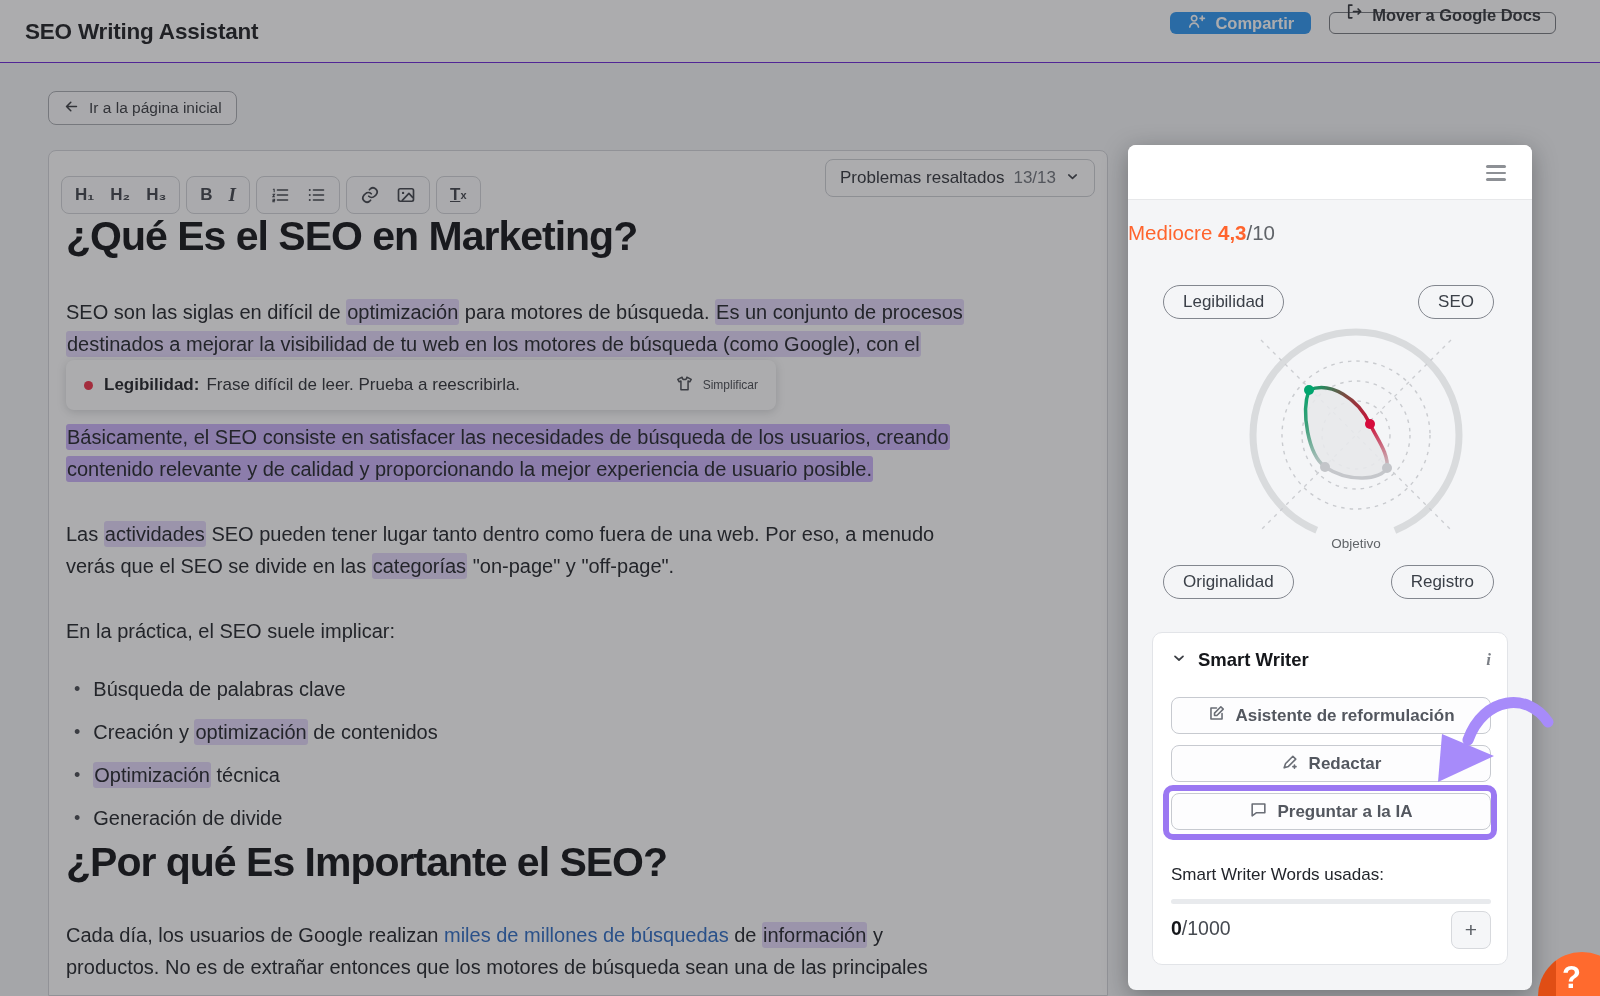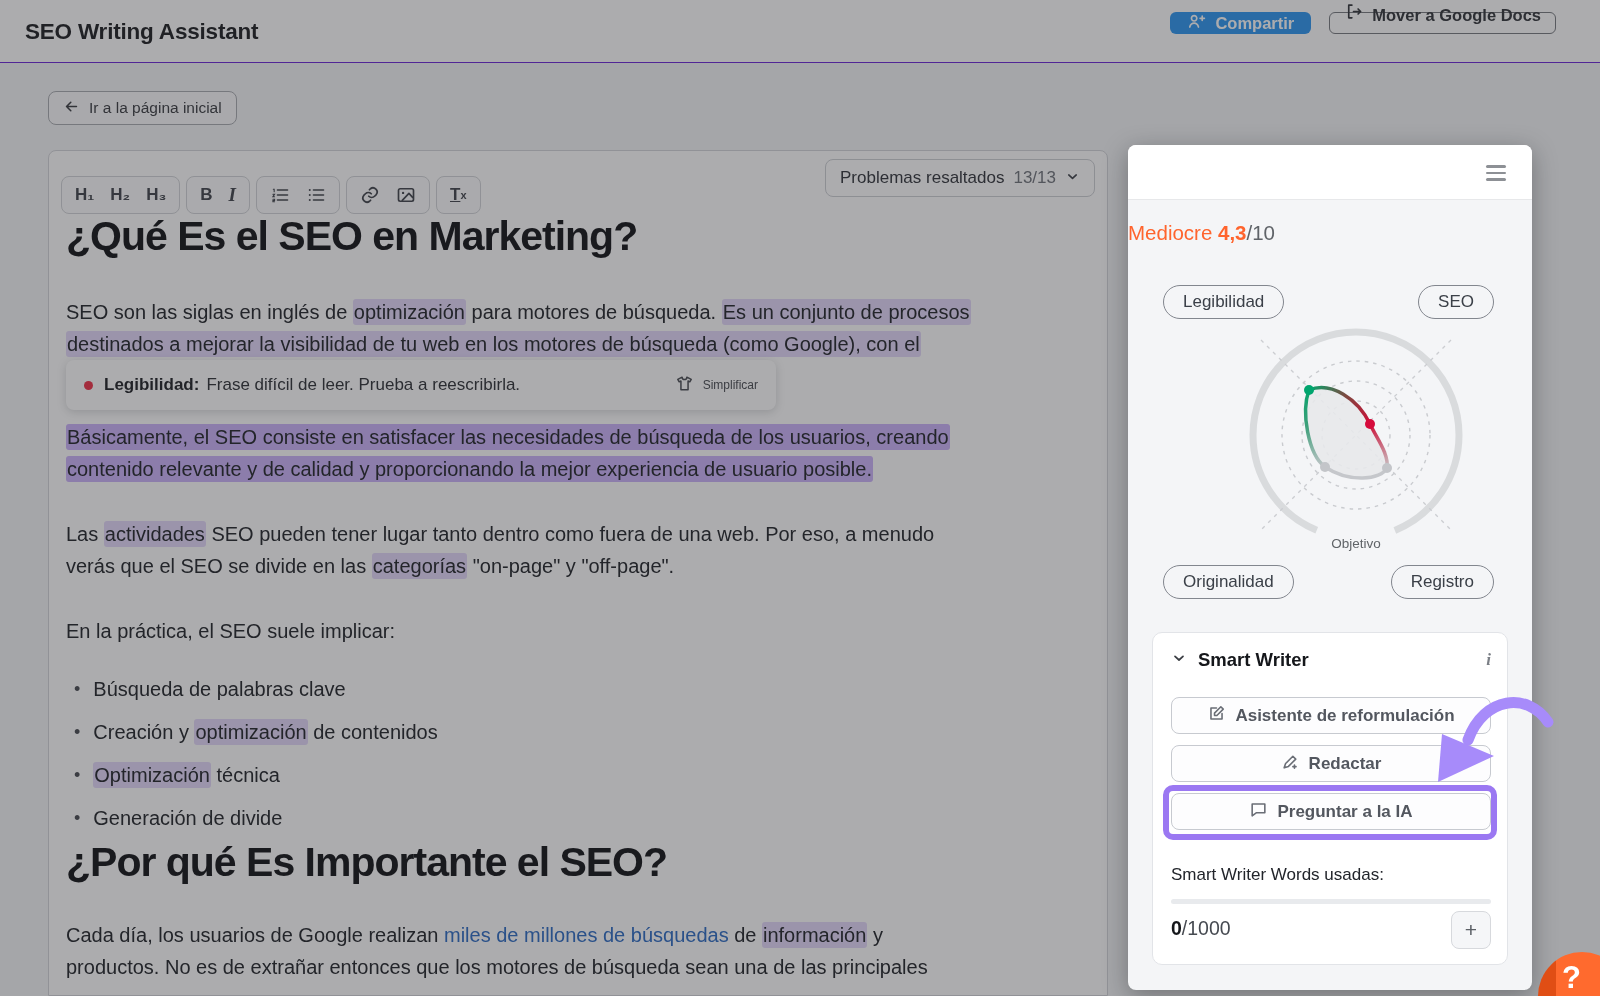--- a/index.html
+++ b/index.html
@@ -180,21 +180,21 @@
       <span class="problems-label">Problemas resaltados</span>
       <span class="problems-count">13/13</span>
       <span>
         <svg width="15" height="15" viewBox="0 0 24 24" fill="none" stroke="#3E4249" stroke-width="2.6" stroke-linecap="round" stroke-linejoin="round">
             <path d="M6 9.5l6 5.5 6-5.5"></path>
           </svg>
       </span>
     </div>
 
     <div class="doc-h1" style="top:62px;">¿Qué Es el SEO en Marketing?</div>
-    <div class="doc-p" style="top:145px;"><span>SEO son las siglas en inglés de </span><span class="seg-hl">optimización</span><span> para motores de búsqueda. </span><span class="seg-hl">Es un conjunto de procesos</span><br><span class="seg-hl">destinados a mejorar la visibilidad de tu web en los motores de búsqueda (como Google), con el</span></div>
+    <div class="doc-p" style="top:145px;"><span>SEO son las siglas en difícil de </span><span class="seg-hl">optimización</span><span> para motores de búsqueda. </span><span class="seg-hl">Es un conjunto de procesos</span><br><span class="seg-hl">destinados a mejorar la visibilidad de tu web en los motores de búsqueda (como Google), con el</span></div>
 
     <div class="tooltip-card">
       <span class="tt-dot"></span>
       <span class="tt-cat">Legibilidad:</span>
       <span class="tt-msg">Frase difícil de leer. Prueba a reescribirla.</span>
       <span class="tt-action">
         <span>
           <svg width="19" height="19" viewBox="0 0 24 24" fill="none" stroke="#4A4D53" stroke-width="1.9" stroke-linejoin="round">
               <path d="M9 4 3.5 6.8l1.8 3.1 2.2-1.1V20h9V8.8l2.2 1.1 1.8-3.1L15 4a3 3 0 0 1-6 0z"></path>
             </svg>

